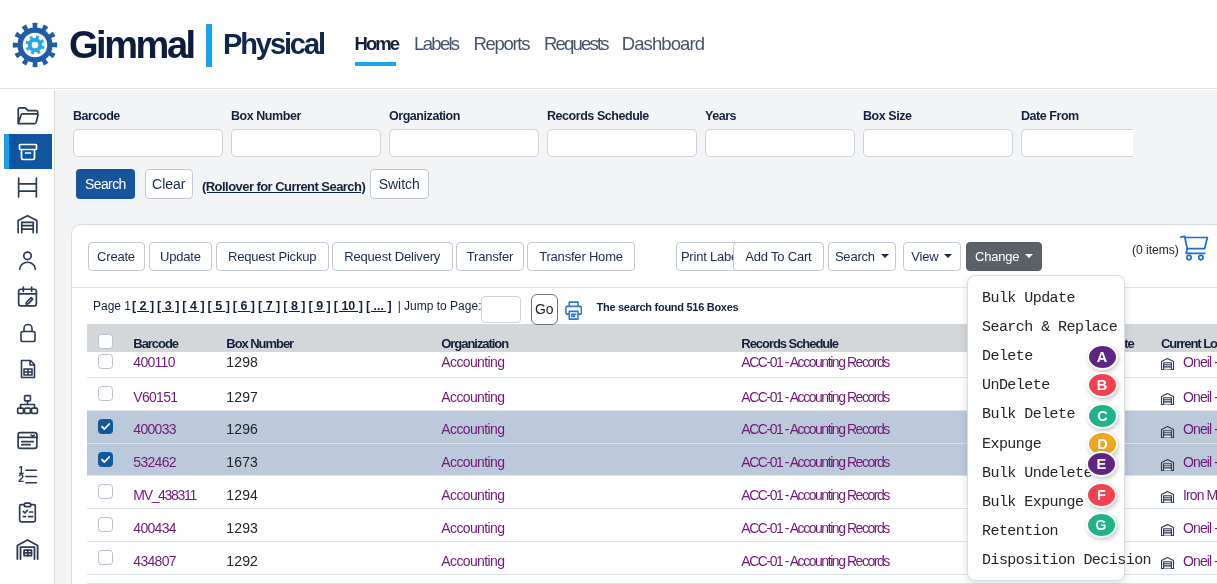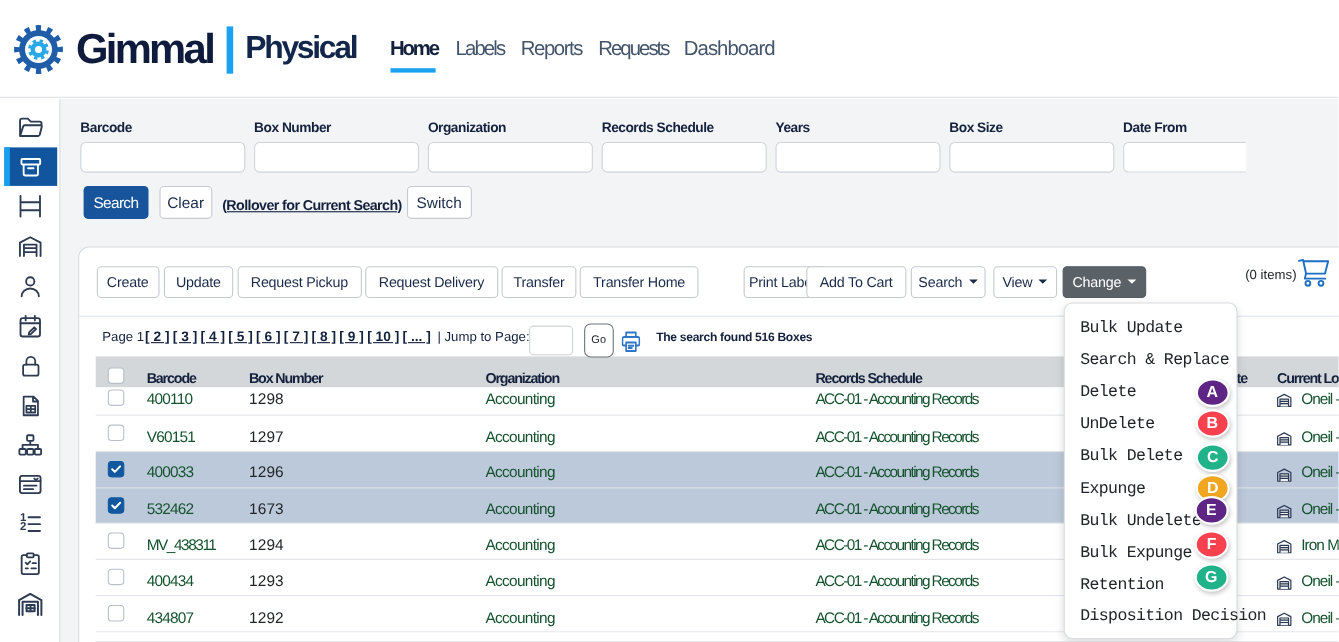--- a/index.html
+++ b/index.html
@@ -28,28 +28,28 @@
 .caret { display:inline-block; width:0; height:0; border-left:4.4px solid transparent; border-right:4.4px solid transparent; border-top:4.8px solid #1a2b4a; margin-left:6px; }
 #btn-change { background:#5a6268; color:#fff; border-color:#545b62; }
 #btn-change .caret { border-top-color:#fff; }
 #cart-label { position:absolute; left:1132px; top:242.8px; font-size:12px; color:#212529; }
 #toolbar-sep { position:absolute; left:71.5px; top:287px; width:1145.5px; height:1px; background:#e2e5e8; }
 #pager { position:absolute; left:93px; top:299px; font-size:12px; color:#14213d; white-space:nowrap; }
 .plink { font-weight:bold; text-decoration:underline; font-size:12.5px; margin-right:3px; }
 #page1 { margin-right:-2.5px; }
 #jumplbl { margin-left:3px; }
 #jump-input { position:absolute; left:481.3px; top:295.5px; width:40px; height:27.5px; background:#fff; border:1px solid #ced4da; border-radius:4px; z-index:3; }
-#btn-go { position:absolute; left:531px; top:293.5px; width:26.5px; height:31.5px; background:#fff; border:1px solid #6c757d; border-radius:6px; font-size:10px; color:#212529; display:flex; align-items:center; justify-content:center; z-index:3; }
+#btn-go { position:absolute; left:531px; top:293.5px; width:26.5px; height:31.5px; background:#fff; border:1px solid #6c757d; border-radius:6px; font-size:14px; color:#212529; display:flex; align-items:center; justify-content:center; z-index:3; }
 #found { position:absolute; left:596.5px; top:301.3px; font-size:11px; font-weight:bold; color:#14213d; letter-spacing:-0.28px; }
 #thead { position:absolute; left:86.5px; top:324.3px; width:1130.5px; height:28.2px; background:#d4d7d9; }
 .hcell { position:absolute; top:11.3px; font-size:13px; font-weight:bold; color:#14213d; letter-spacing:-1.05px; white-space:nowrap; }
 .trow { position:absolute; left:86.5px; width:1130.5px; border-bottom:1px solid #dee2e6; background:#fff; }
 .trow.sel { background:#bcc9da; }
 .cell { position:absolute; font-size:14px; }
-.blue { color:#14532d; }
+.blue { color:#701a75; }
 .dark { color:#212529; }
 .cb { position:absolute; width:15px; height:15px; border:1px solid #b8c1cb; border-radius:3.5px; background:#fff; }
 .cb.checked { background:#11589f; border-color:#11589f; }
 #menu { position:absolute; left:967px; top:274.5px; width:157.5px; height:306px; background:#fff; border:1px solid #d8dce0; border-radius:8px; box-shadow:0 3px 8px rgba(0,0,0,0.13); z-index:10; padding-top:8.5px;font-family:Liberation Mono, monospace; }
 .mitem { height:29.1px; padding-left:14px; display:flex; align-items:center; font-size:15px; color:#212529; white-space:nowrap; letter-spacing:-0.55px; }
 .badge { position:absolute; width:31px; height:26px; border-radius:50%; border:2px solid #fff; color:#fff; font-size:14.5px; font-weight:bold; display:flex; align-items:center; justify-content:center; z-index:11; box-shadow:1px 2px 4px rgba(0,0,0,0.22); }
 </style>
 </head>
 <body>
 <div id="stage">

